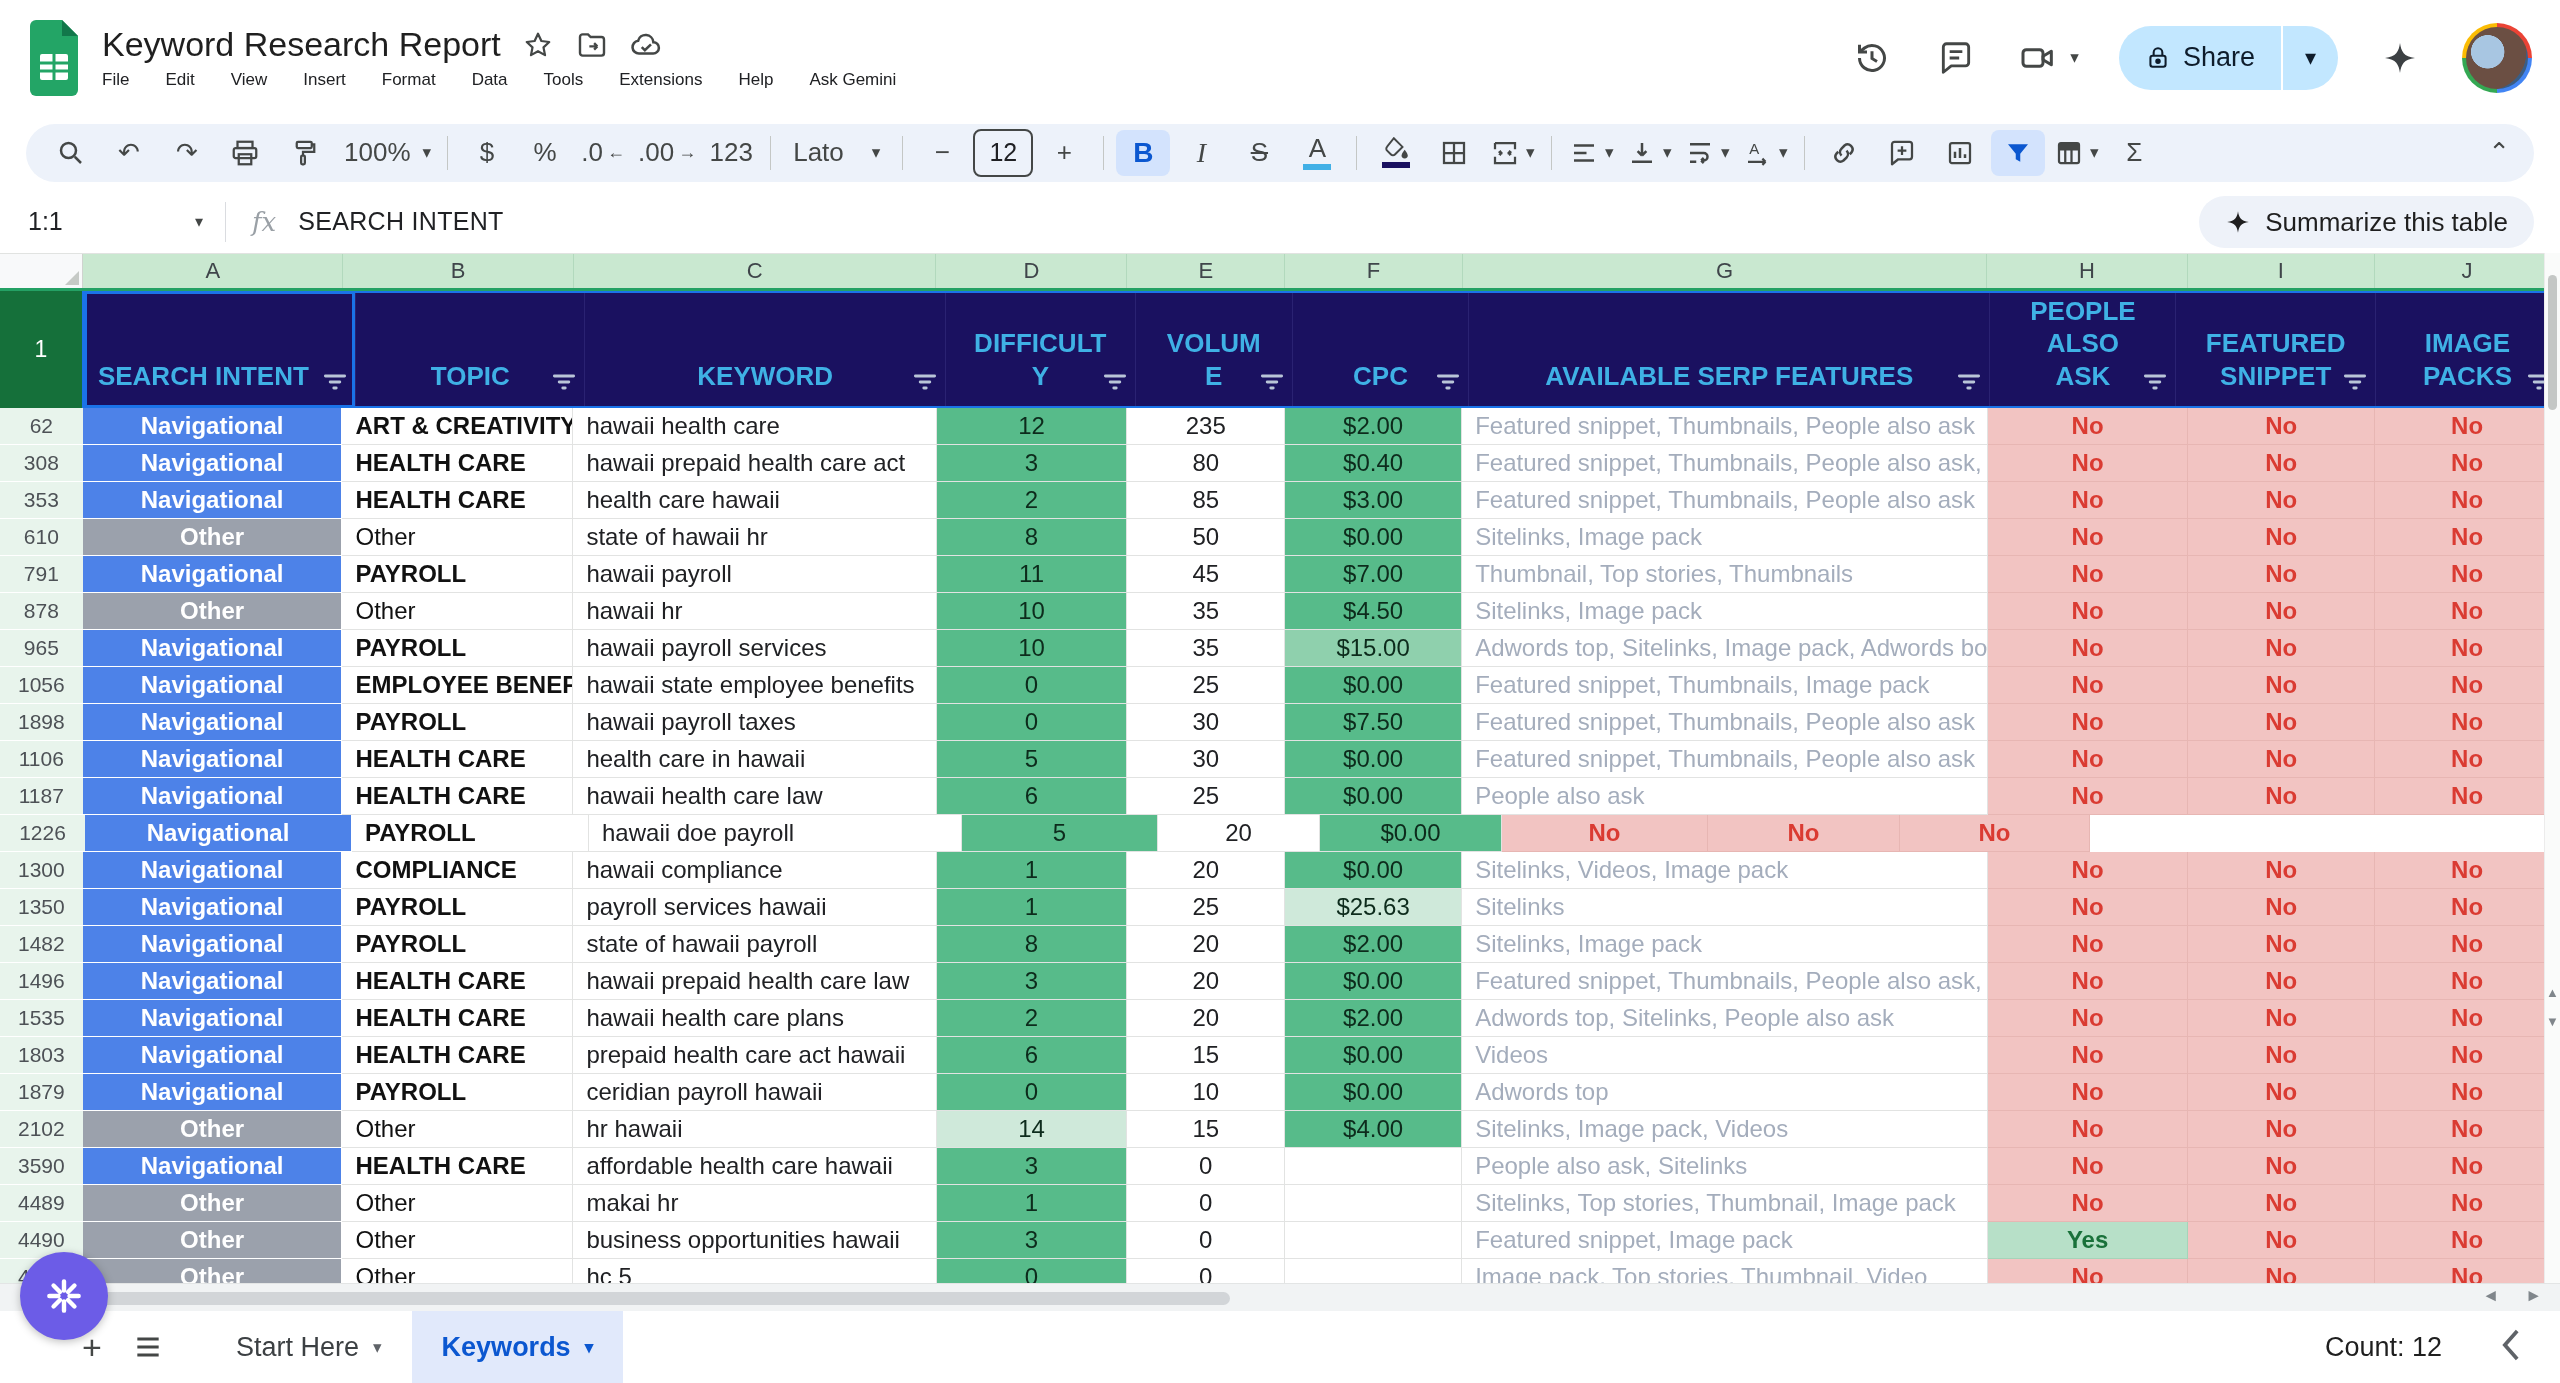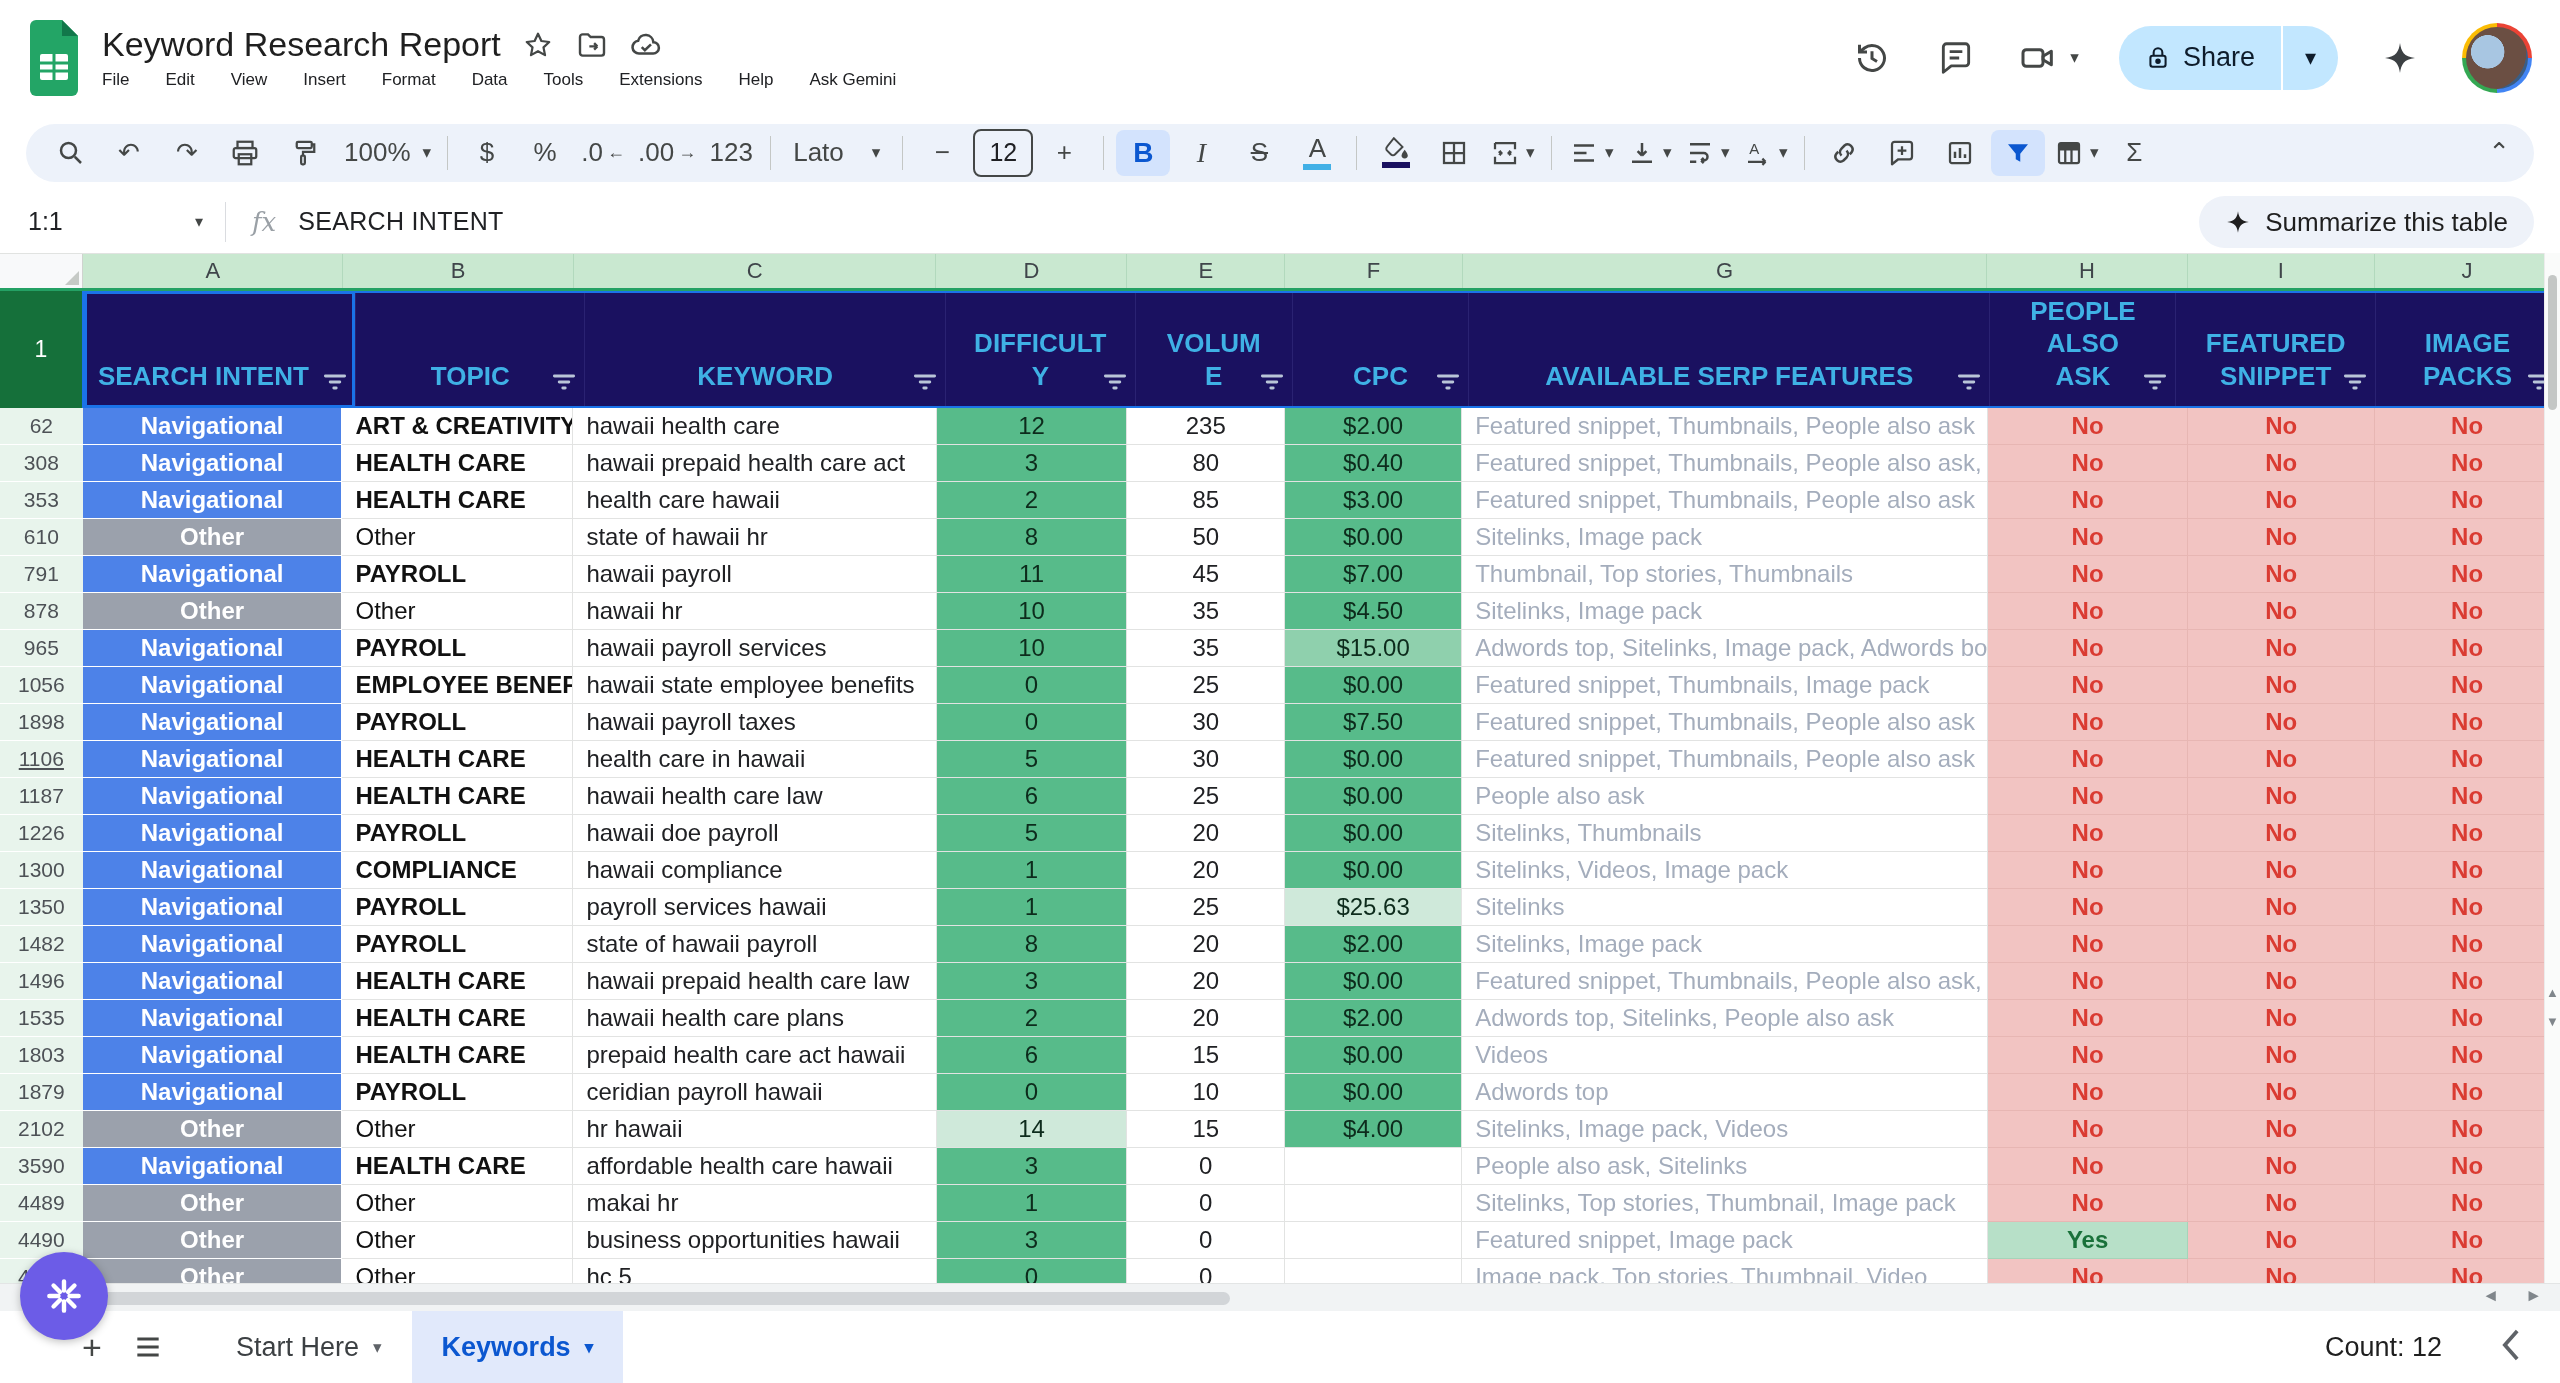--- a/index.html
+++ b/index.html
@@ -525,21 +525,21 @@
           <div class="cell c-left" style="width: 373px;">hawaii payroll taxes</div>
           <div class="cell c-center gcell" style="width: 196px;">0</div>
           <div class="cell c-center" style="width: 162px;">30</div>
           <div class="cell c-center gcell" style="width: 182px;">$7.50</div>
           <div class="cell c-left serp" style="width: 540px;">Featured snippet, Thumbnails, People also ask</div>
           <div class="cell c-center nocell" style="width: 206px;">No</div>
           <div class="cell c-center nocell" style="width: 192px;">No</div>
           <div class="cell c-center nocell" style="width: 190px;">No</div>
         </div>
         <div class="drow">
-          <div class="rnum" style="width: 85px; text-decoration: underline;">1106</div>
+          <div class="rnum" style="width: 85px;">1106</div>
           <div class="cell pill nav" style="width: 267px;">Navigational</div>
           <div class="cell c-left topic" style="width: 237px;">HEALTH CARE</div>
           <div class="cell c-left" style="width: 373px;">health care in hawaii</div>
           <div class="cell c-center gcell" style="width: 196px;">5</div>
           <div class="cell c-center" style="width: 162px;">30</div>
           <div class="cell c-center gcell" style="width: 182px;">$0.00</div>
           <div class="cell c-left serp" style="width: 540px;">Featured snippet, Thumbnails, People also ask</div>
           <div class="cell c-center nocell" style="width: 206px;">No</div>
           <div class="cell c-center nocell" style="width: 192px;">No</div>
           <div class="cell c-center nocell" style="width: 190px;">No</div>
@@ -558,21 +558,20 @@
           <div class="cell c-center nocell" style="width: 190px;">No</div>
         </div>
         <div class="drow">
           <div class="rnum" style="width: 85px;">1226</div>
           <div class="cell pill nav" style="width: 267px;">Navigational</div>
           <div class="cell c-left topic" style="width: 237px;">PAYROLL</div>
           <div class="cell c-left" style="width: 373px;">hawaii doe payroll</div>
           <div class="cell c-center gcell" style="width: 196px;">5</div>
           <div class="cell c-center" style="width: 162px;">20</div>
           <div class="cell c-center gcell" style="width: 182px;">$0.00</div>
-          <div class="cell c-left serp" style="width: 540px;">Sitelinks, Thumbnails</div>
           <div class="cell c-center nocell" style="width: 206px;">No</div>
           <div class="cell c-center nocell" style="width: 192px;">No</div>
           <div class="cell c-center nocell" style="width: 190px;">No</div>
         </div>
         <div class="drow">
           <div class="rnum" style="width: 85px;">1300</div>
           <div class="cell pill nav" style="width: 267px;">Navigational</div>
           <div class="cell c-left topic" style="width: 237px;">COMPLIANCE</div>
           <div class="cell c-left" style="width: 373px;">hawaii compliance</div>
           <div class="cell c-center gcell" style="width: 196px;">1</div>

